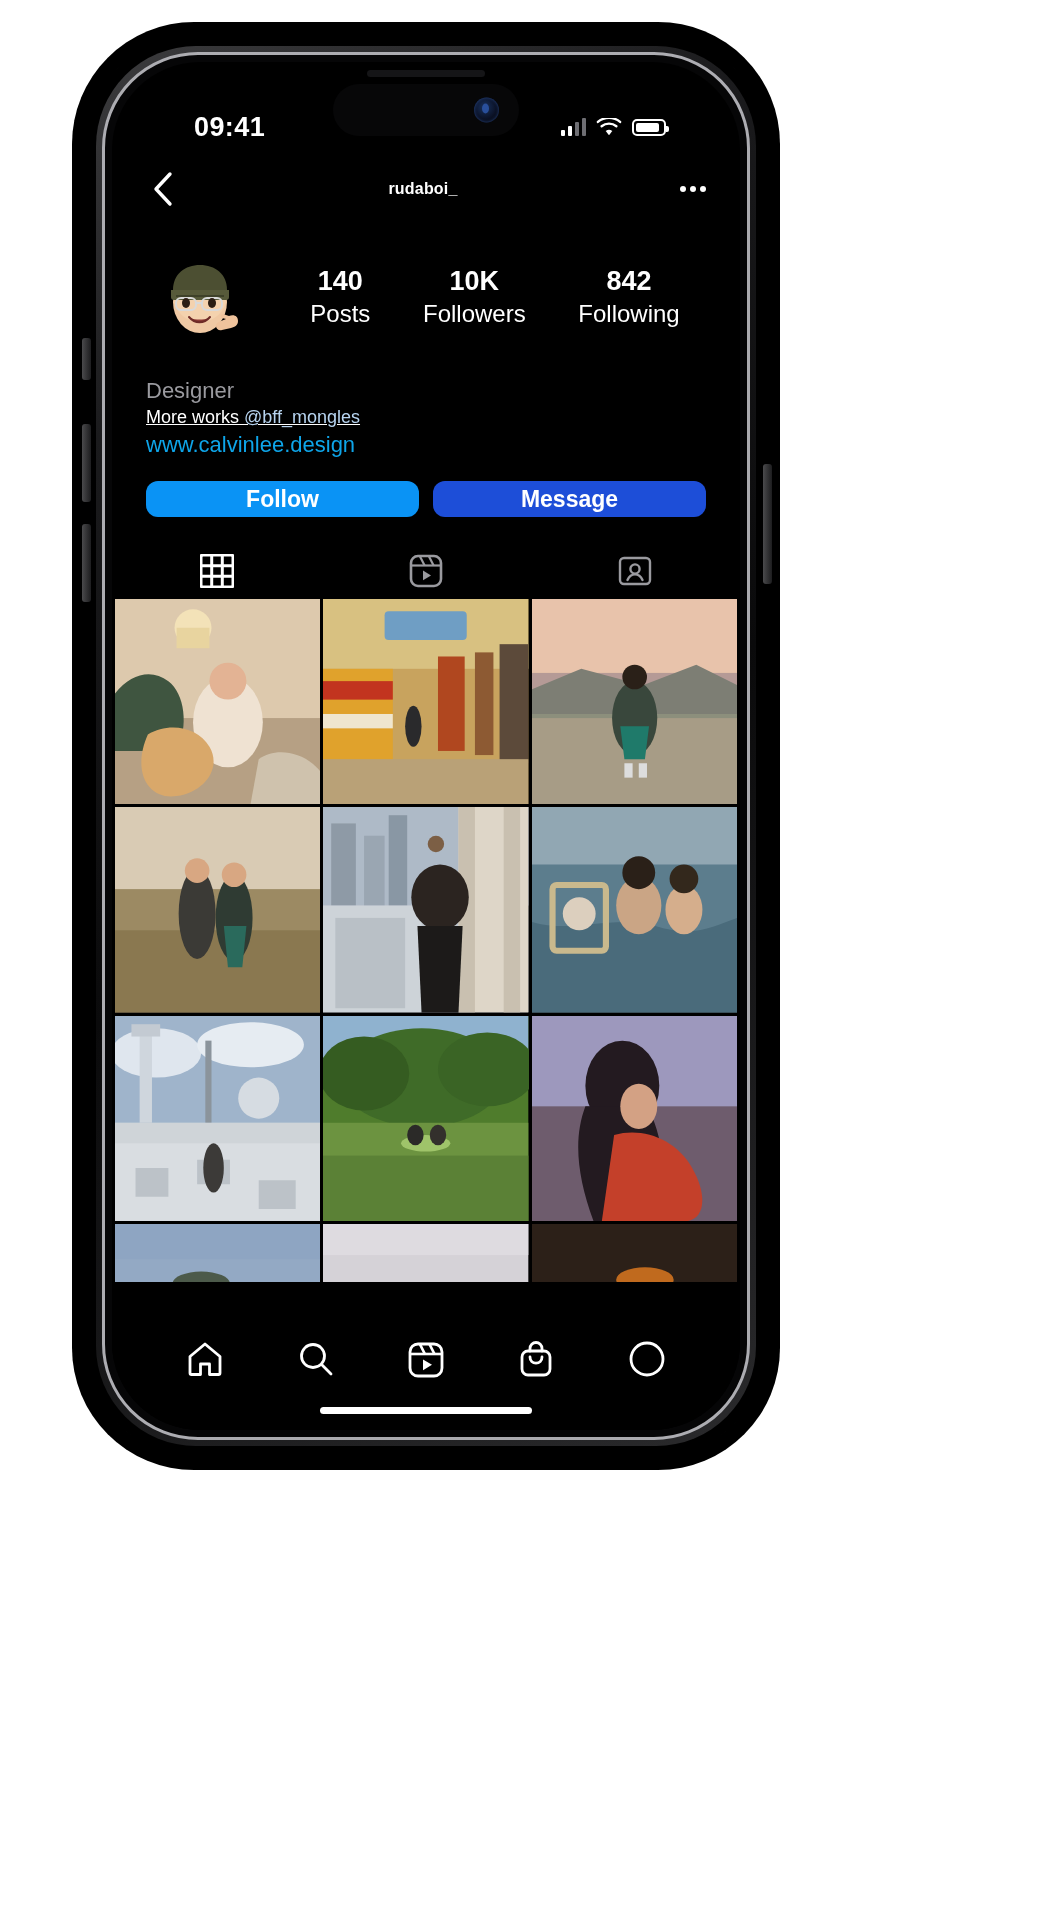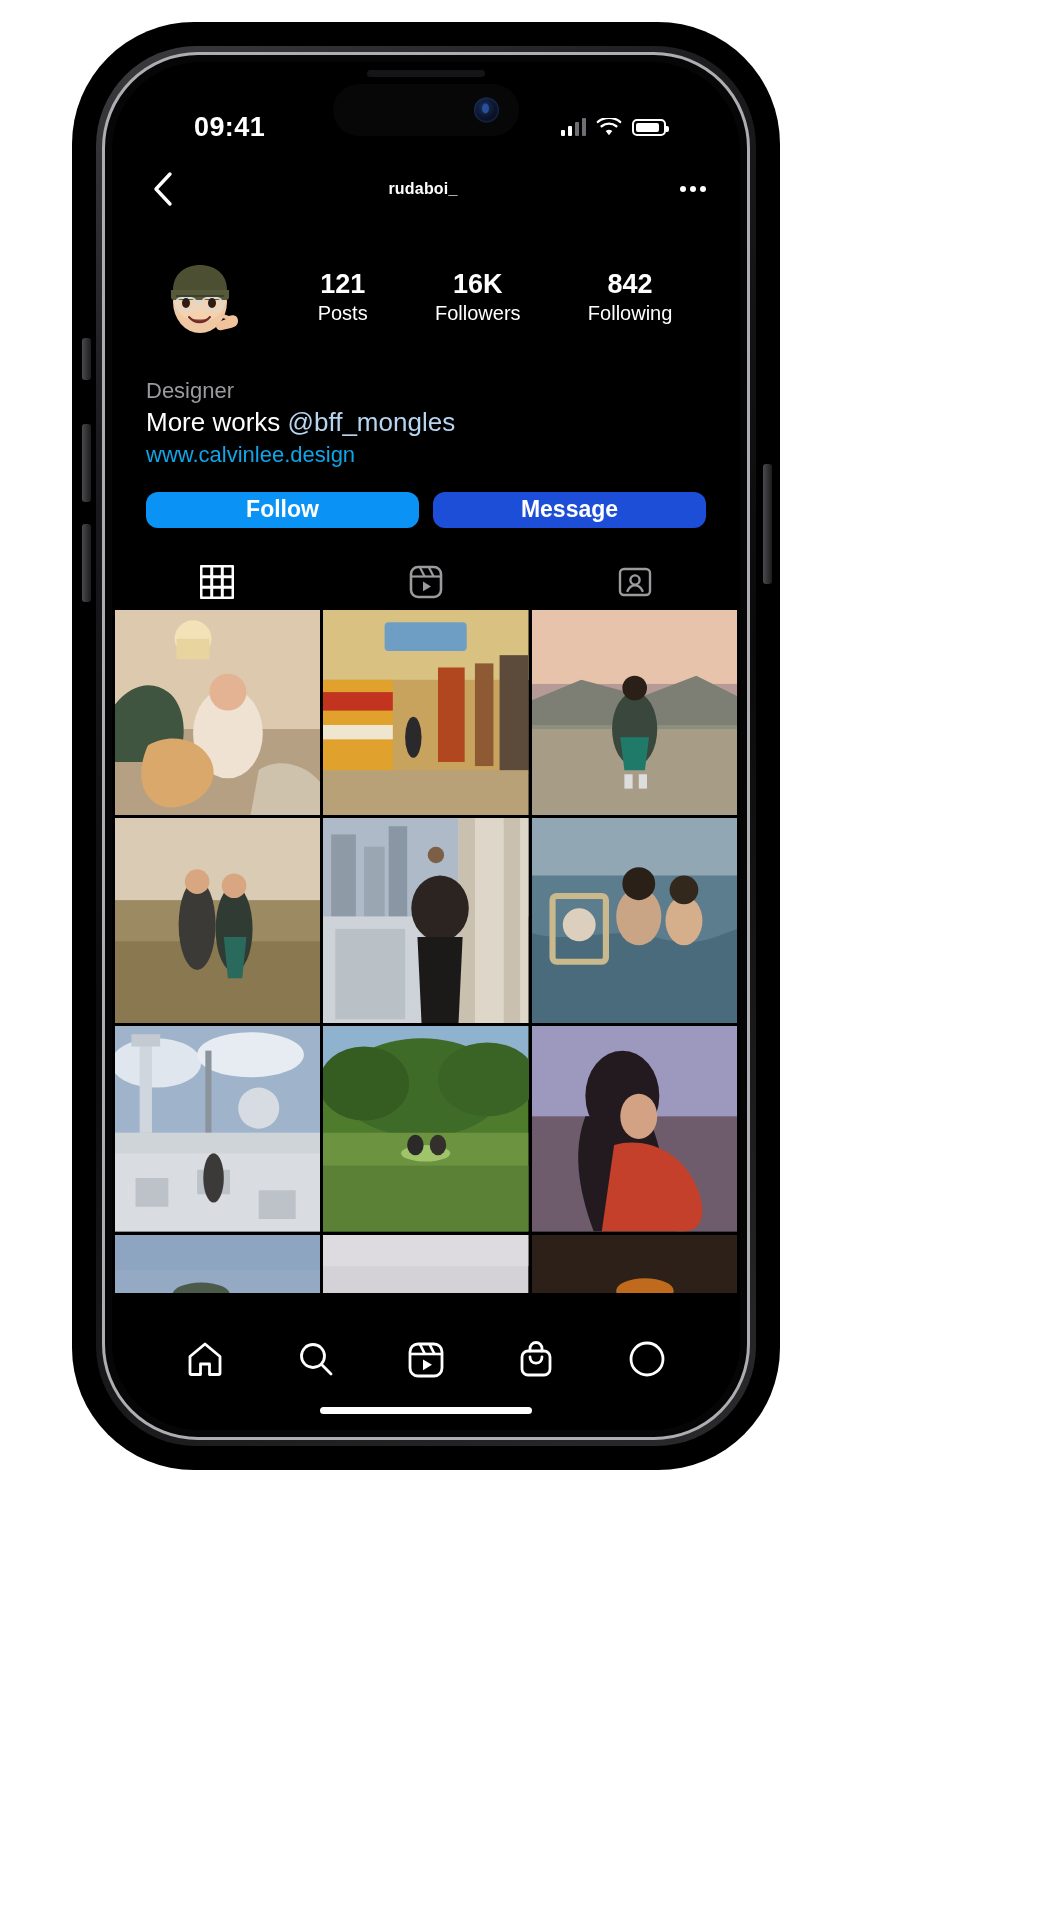--- a/index.html
+++ b/index.html
@@ -94,27 +94,27 @@
 
   
   .prof-head { display: flex; align-items: center; padding: 26px 34px 0 34px; }
   .avatar {
     width: 104px; height: 104px; border-radius: 50%;
     background: #000; position: relative; flex: none; margin-left: 8px;
   }
   .stats { flex: 1; display: flex; justify-content: space-around; padding-left: 26px; }
   .stat { text-align: center; color: #fff; }
   .stat-num { font-size: 27px; font-weight: 700; line-height: 1.18; }
-  .stat-lbl { font-size: 20px; font-weight: 400; line-height: 1.35; }
+  .stat-lbl { font-size: 24px; font-weight: 400; line-height: 1.35; }
 
   
   .bio { padding: 26px 34px 0 34px; color: #fff; line-height: 1.34; }
   .bio-name { font-size: 22px; font-weight: 700; }
   .bio-cat { font-size: 22px; color: #9a9a9f; }
-  .bio-desc { font-size: 26px; }
+  .bio-desc { font-size: 18px; text-decoration: underline; }
   .mention { color: #b7d4f0; }
   .bio-link { font-size: 22px; color: #0ea5e9; }
 
   
   .actions { display: flex; gap: 14px; padding: 22px 34px 0 34px; }
   .btn {
     flex: 1; height: 36px; border-radius: 12px; border: none;
     font-size: 23px; font-weight: 700; color: #fff; cursor: pointer;
     font-family: "Liberation Sans", sans-serif;
     display:flex; align-items:center; justify-content:center;
@@ -212,25 +212,25 @@
           <path d="M42 57h6" stroke="#d9d9d9" stroke-width="2"></path>
           <ellipse cx="32" cy="57" rx="4" ry="5" fill="#2b1d13"></ellipse>
           <ellipse cx="58" cy="57" rx="4" ry="5" fill="#2b1d13"></ellipse>
           <path d="M36 72c5 6 14 6 19 0-6 2-13 2-19 0z" fill="#8d3a35"></path>
           <path d="M35 71c6 7 15 7 21 0" stroke="#6e2b27" stroke-width="2" fill="none" stroke-linecap="round"></path>
           <path d="M75 70c5-2 9 0 9 5 0 4-3 6-7 7l-9 2c-3 1-6-1-6-4 0-3 2-4 5-5l5-2-4-1c-2-1-2-4 1-4l6 2z" fill="#f0c39c"></path>
         </svg>
       </div>
       <div class="stats">
         <div class="stat">
-          <div class="stat-num">121</div>
+          <div class="stat-num">140</div>
           <div class="stat-lbl">Posts</div>
         </div>
         <div class="stat">
-          <div class="stat-num">16K</div>
+          <div class="stat-num">10K</div>
           <div class="stat-lbl">Followers</div>
         </div>
         <div class="stat">
           <div class="stat-num">842</div>
           <div class="stat-lbl">Following</div>
         </div>
       </div>
     </div>
 
     <div class="bio">

